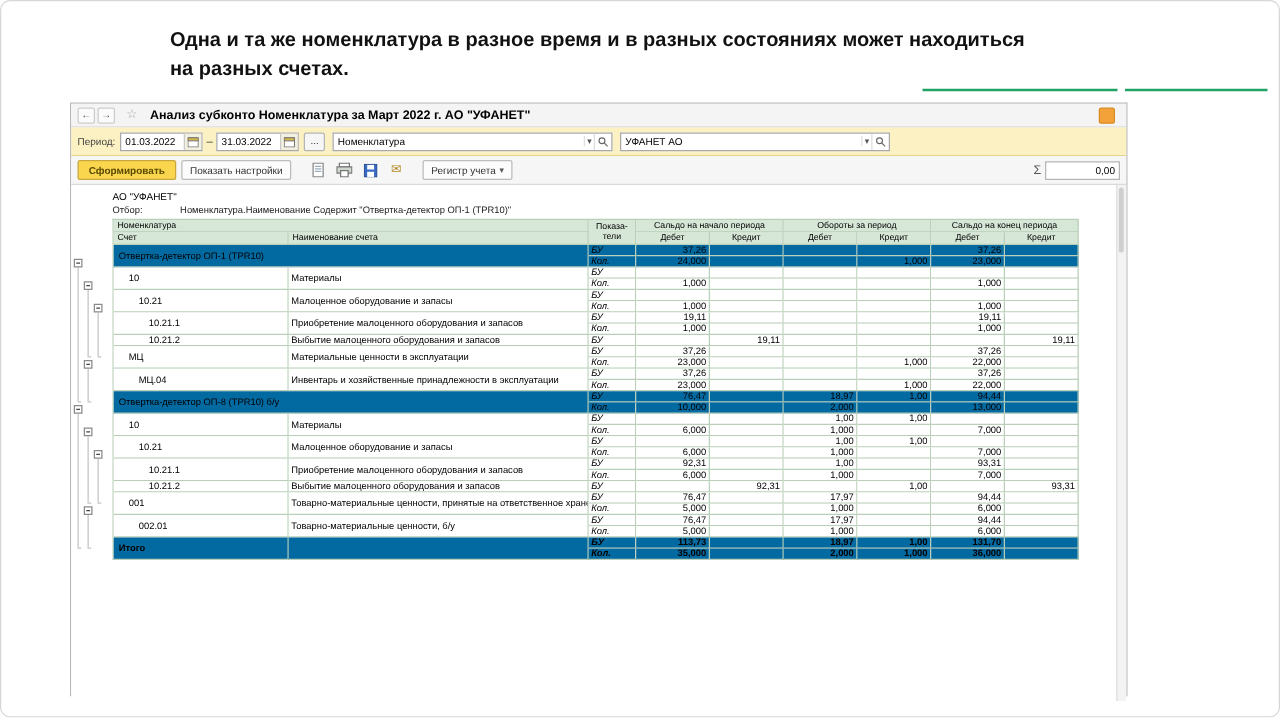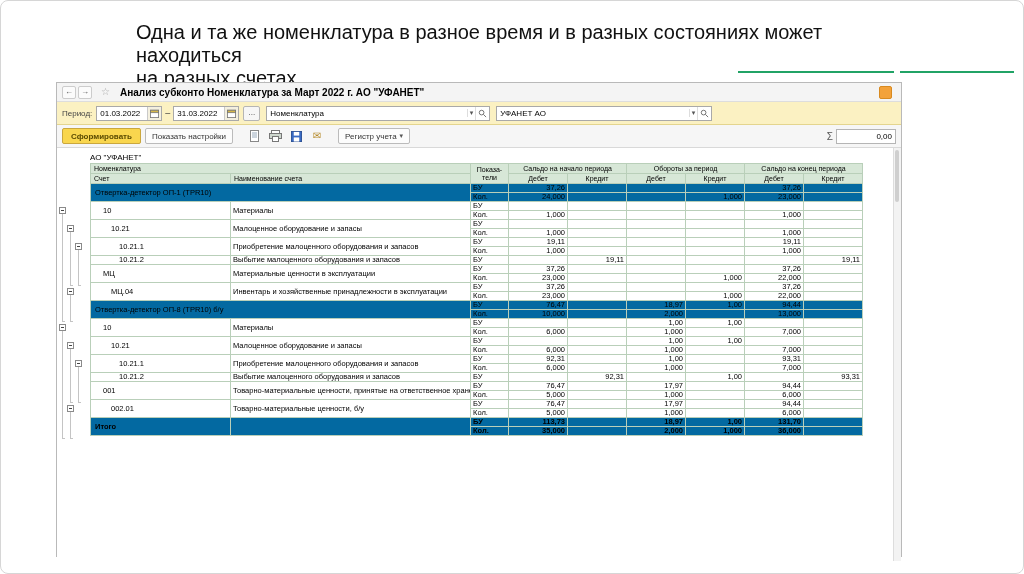--- a/index.html
+++ b/index.html
@@ -1,17 +1,17 @@
 <!DOCTYPE html>
 <html><head>
 <meta charset="utf-8">
 <style>
   html,body{margin:0;padding:0;background:#fff;font-family:"Liberation Sans",sans-serif;}
   .slide{position:relative;width:1024px;height:574px;background:#fff;border:1px solid #d6d6d6;border-radius:8px;box-sizing:border-box;overflow:hidden;}
-  .slide-title{position:absolute;left:135px;top:20px;width:780px;font-size:20px;font-weight:normal;color:#111;line-height:23px;}
+  .slide-title{position:absolute;left:135px;top:20px;width:780px;font-size:16px;font-weight:bold;color:#111;line-height:23px;}
   .accent{position:absolute;height:2px;background:#21a366;top:70px;}
   .accent-1{left:737px;width:156px;}
   .accent-2{left:899px;width:114px;}
 
   
   .win{position:absolute;left:55px;top:81px;width:846px;height:475px;border:1px solid #b9b9b9;background:#fff;box-sizing:border-box;}
   .titlebar{height:18px;background:#f4f4f4;border-bottom:1px solid #ddd;display:flex;align-items:center;padding:0 5px;}
   .navbtn{width:14px;height:13px;margin-right:2px;background:#fbfbfb;border:1px solid #ccc;border-radius:2px;font-size:8px;line-height:10px;color:#555;padding:0;text-align:center;}
   .star{margin-left:7px;font-size:10px;color:#a8a8a8;line-height:10px;}
   .wtitle{margin-left:10px;font-size:10px;font-weight:bold;color:#000;white-space:nowrap;}
@@ -50,21 +50,21 @@
 
   table.rpt{border-collapse:separate;border-spacing:0;table-layout:fixed;width:772px;border-top:1px solid #b9cfb9;border-left:1px solid #b9cfb9;}
   .rpt th,.rpt td{border-right:1px solid #b9cfb9;border-bottom:1px solid #b9cfb9;font-weight:normal;overflow:hidden;white-space:nowrap;box-sizing:content-box;}
   .rpt th{background:#d7e7d7;font-size:7px;height:9px;line-height:9px;text-align:center;padding:0 1px;color:#000;}
   .rpt th.h-left{text-align:left;padding-left:3px;}
   .rpt th.c-ind{line-height:8px;}
   .rpt td{height:8px;line-height:8px;font-size:7.5px;padding:0 2px;color:#000;background:#fff;}
   .rpt tr.g td{background:#0369a1;}
   .rpt tr.t td{background:#0369a1;font-weight:bold;}
   .rpt td.num{text-align:right;}
-  .rpt td.ind{padding-left:2px;}
+  .rpt td.ind{padding-left:2px;font-style:italic;}
 
   .gutter{position:absolute;left:0;top:38px;width:33px;height:272px;}
   .gbox{position:absolute;width:7px;height:7px;border:1px solid #8a8a8a;background:#fff;box-sizing:border-box;}
   .gbox i{position:absolute;left:1px;top:2px;width:3px;height:1px;background:#444;}
   .gline{position:absolute;width:1px;background:#c4c4c4;}
   .gtick{position:absolute;height:1px;width:3px;background:#c4c4c4;}
 
   .vscroll{position:absolute;right:0;top:0;bottom:0;width:7px;background:#f3f3f3;border-left:1px solid #ddd;}
   .vscroll .thumb{position:absolute;left:1px;top:2px;width:4px;height:52px;background:#cfcfcf;border-radius:2px;}
 </style>
@@ -210,20 +210,24 @@
             <i></i>
           </div>
           <div class="gline" style="left:13px;top:226px;height:26px"></div>
           <div class="gtick" style="left:13px;top:252px"></div>
           <div class="gbox" style="left:10px;top:219px">
             <i></i>
           </div>
         </div>
       <div class="report">
         <div class="rorg">АО "УФАНЕТ"</div>
+        <div class="rfilter">
+          <span class="flabel">Отбор:</span>
+          <span class="fval">Номенклатура.Наименование Содержит "Отвертка-детектор ОП-1 (TPR10)"</span>
+        </div>
         <table class="rpt">
           <colgroup>
             <col style="width:140px">
               <col style="width:240px">
               <col style="width:38px">
             <col style="width:59px">
               <col style="width:59px">
               <col style="width:59px">
             <col style="width:59px">
               <col style="width:59px">

